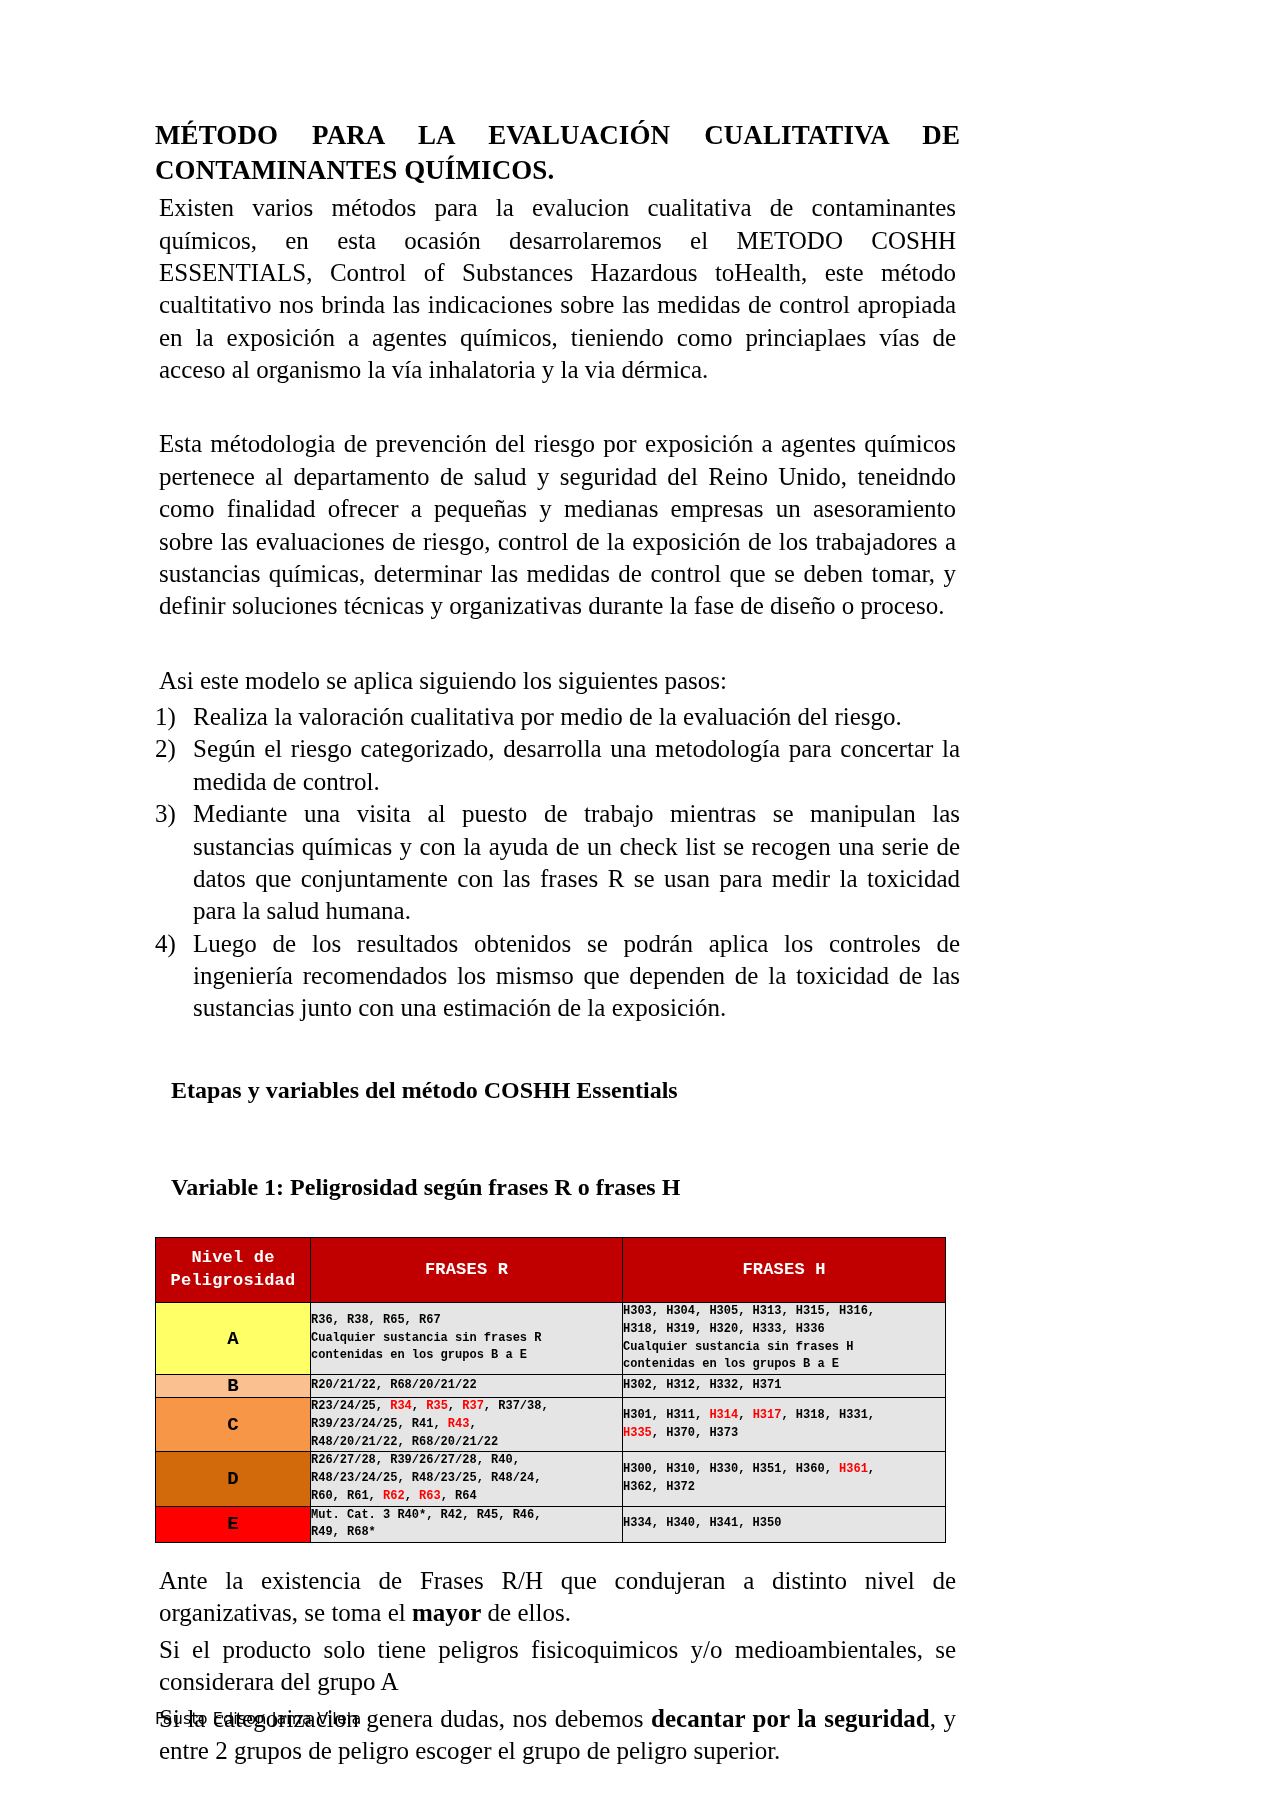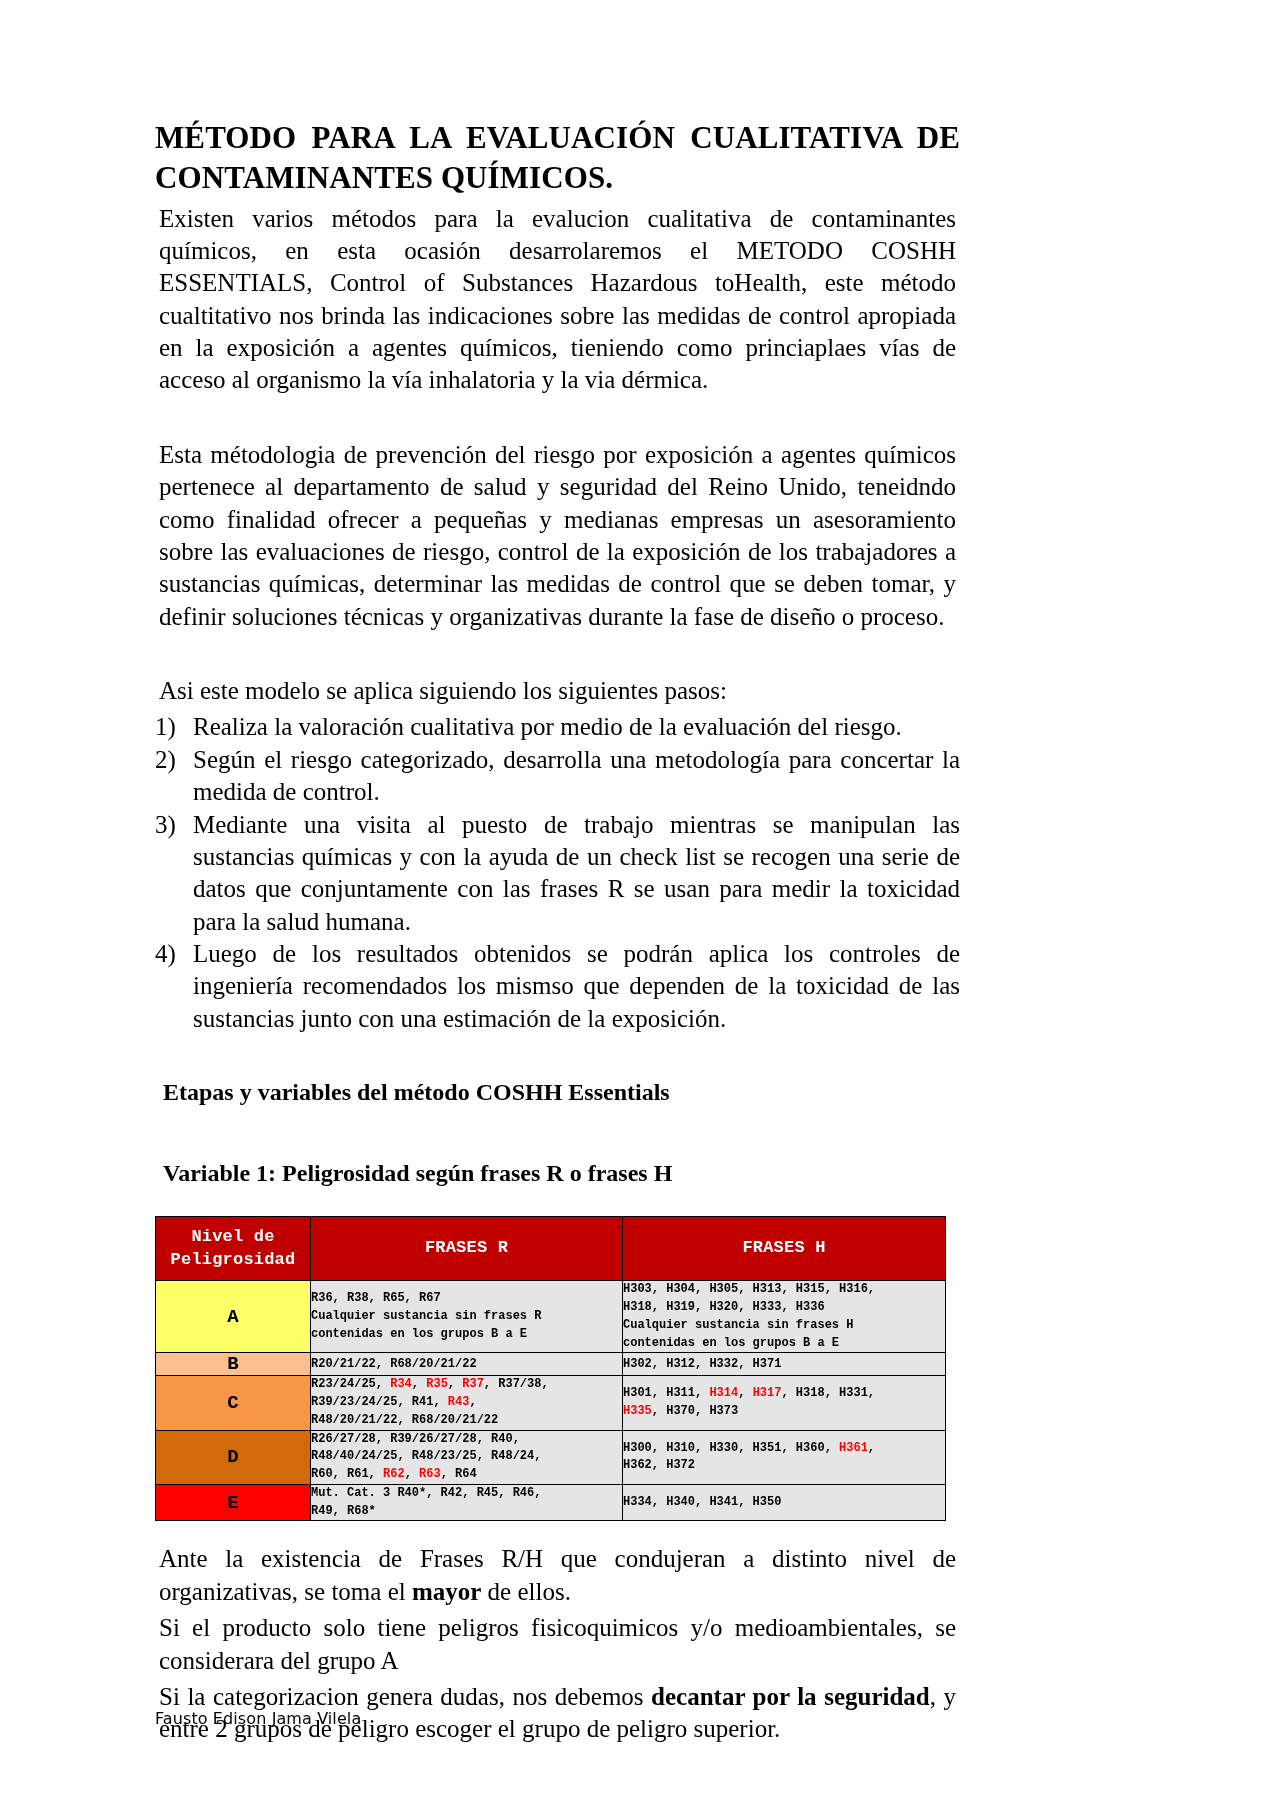--- a/index.html
+++ b/index.html
@@ -20,21 +20,21 @@
     min-height: 1811px;
     box-sizing: border-box;
     padding: 118px 155px 0 155px;
     position: relative;
   }
   .content {
     width: 805px;
   }
 
   h1.doc-title {
-    font-size: 31px;
+    font-size: 27px;
     font-weight: bold;
     line-height: 1.30;
     margin: 0 0 0 0;
     text-align: justify;
     text-align-last: left;
     letter-spacing: 0.1px;
   }
   p.body-text {
     font-size: 25px;
     line-height: 1.295;
@@ -69,21 +69,21 @@
   }
   ol.steps > li .step-text {
     flex: 1 1 auto;
     text-align: justify;
     text-align-last: left;
   }
 
   h2.section-head {
     font-size: 24px;
     font-weight: bold;
-    margin: 8px;
+    margin: 16px;
     line-height: 1.3;
   }
 
   
   table.risk-table {
     border-collapse: collapse;
     width: 790px;
     margin: 0;
     font-family: Liberation Mono, monospace;
     table-layout: fixed;
@@ -212,21 +212,21 @@
             <td class="phrase-cell"><span>R20/21/22, R68/20/21/22</span></td>
             <td class="phrase-cell"><span>H302, H312, H332, H371</span></td>
           </tr>
           <tr>
             <td class="level-cell" style="background: rgb(247, 150, 70);">C</td>
             <td class="phrase-cell"><span>R23/24/25, </span><span class="hl">R34</span><span>, </span><span class="hl">R35</span><span>, </span><span class="hl">R37</span><span>, R37/38,</span><br><span>R39/23/24/25, R41, </span><span class="hl">R43</span><span>,</span><br><span>R48/20/21/22, R68/20/21/22</span></td>
             <td class="phrase-cell"><span>H301, H311, </span><span class="hl">H314</span><span>, </span><span class="hl">H317</span><span>, H318, H331,</span><br><span class="hl">H335</span><span>, H370, H373</span></td>
           </tr>
           <tr>
             <td class="level-cell" style="background: rgb(210, 105, 10);">D</td>
-            <td class="phrase-cell"><span>R26/27/28, R39/26/27/28, R40,</span><br><span>R48/40/24/25, R48/23/25, R48/24,</span><br><span>R60, R61, </span><span class="hl">R62</span><span>, </span><span class="hl">R63</span><span>, R64</span></td>
+            <td class="phrase-cell"><span>R26/27/28, R39/26/27/28, R40,</span><br><span>R48/23/24/25, R48/23/25, R48/24,</span><br><span>R60, R61, </span><span class="hl">R62</span><span>, </span><span class="hl">R63</span><span>, R64</span></td>
             <td class="phrase-cell"><span>H300, H310, H330, H351, H360, </span><span class="hl">H361</span><span>,</span><br><span>H362, H372</span></td>
           </tr>
           <tr>
             <td class="level-cell" style="background: rgb(255, 0, 0);">E</td>
             <td class="phrase-cell"><span>Mut. Cat. 3 R40*, R42, R45, R46,</span><br><span>R49, R68*</span></td>
             <td class="phrase-cell"><span>H334, H340, H341, H350</span></td>
           </tr>
         </tbody>
     </table>
 

